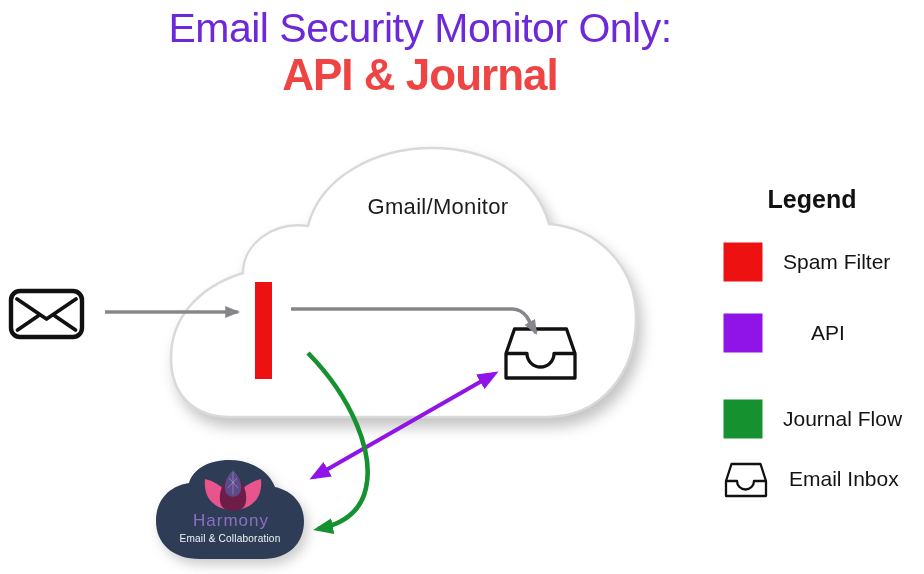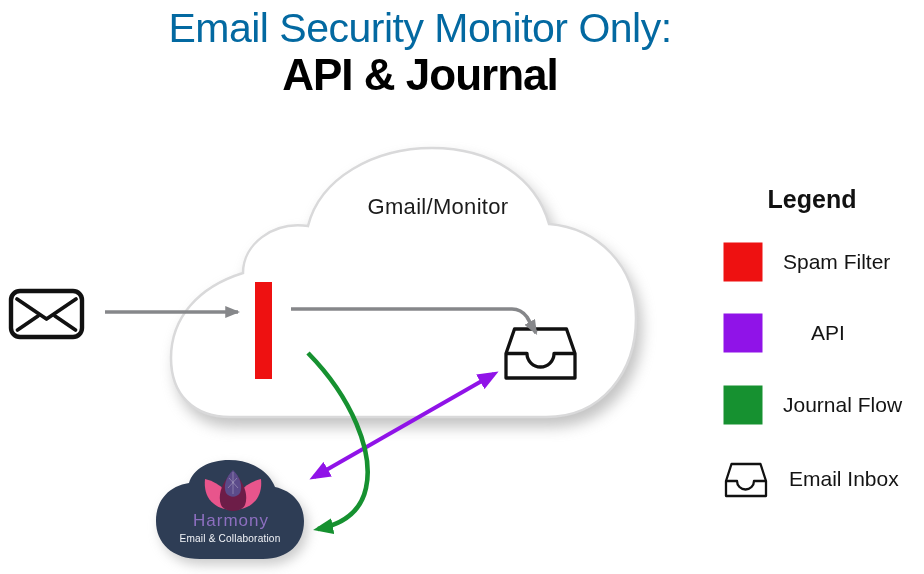--- a/index.html
+++ b/index.html
@@ -9,25 +9,25 @@
     background:#ffffff;
     overflow:hidden;
     font-family:"Liberation Sans", sans-serif;
     color:#141414;
   }
   .abs{position:absolute;}
   
   .title-wrap{left:50px;top:4px;width:740px;text-align:center;}
   .title-line1{
     font-size:41px;font-weight:500;letter-spacing:-0.5px;
-    color:#0369a1;line-height:1.18;
+    color:#6d28d9;line-height:1.18;
   }
   .title-line2{
     font-size:44px;font-weight:800;letter-spacing:-1px;
-    color:#000000;line-height:1.05;
+    color:#ef4444;line-height:1.05;
   }
   
   .gmail-label{
     left:338px;top:194px;width:200px;text-align:center;
     font-size:22px;letter-spacing:0.3px;color:#1b1b1b;
   }
   
   .harmony-name{
     left:156px;top:511px;width:150px;text-align:center;
     font-size:17px;letter-spacing:1px;font-weight:400;
@@ -40,21 +40,21 @@
   
   .legend-title{
     left:723px;top:185px;width:178px;text-align:center;
     font-size:25px;font-weight:800;color:#111;
   }
   .legend-row{
     left:723px;height:40px;display:flex;align-items:center;gap:20px;
   }
   .legend-row .label{font-size:21px;color:#141414;white-space:nowrap;text-align:center;}
   .legend-row svg{display:block;flex:0 0 auto;}
-  .row1{top:242px;} .row2{top:313px;gap:48px;} .row3{top:385px;} .row4{top:459px;}
+  .row1{top:242px;} .row2{top:313px;gap:48px;} .row3{top:399px;} .row4{top:459px;}
   .diagram-svg{left:0;top:0;}
   .cloud-shadow{filter:drop-shadow(5px 9px 7px rgba(125,125,125,0.45));}
   .cloud-shadow-sm{filter:drop-shadow(4px 6px 6px rgba(120,120,120,0.38));}
 </style>
 </head>
 <body>
 
 <div class="stage">
 
   <svg class="abs diagram-svg" width="924" height="574" viewBox="0 0 924 574">

